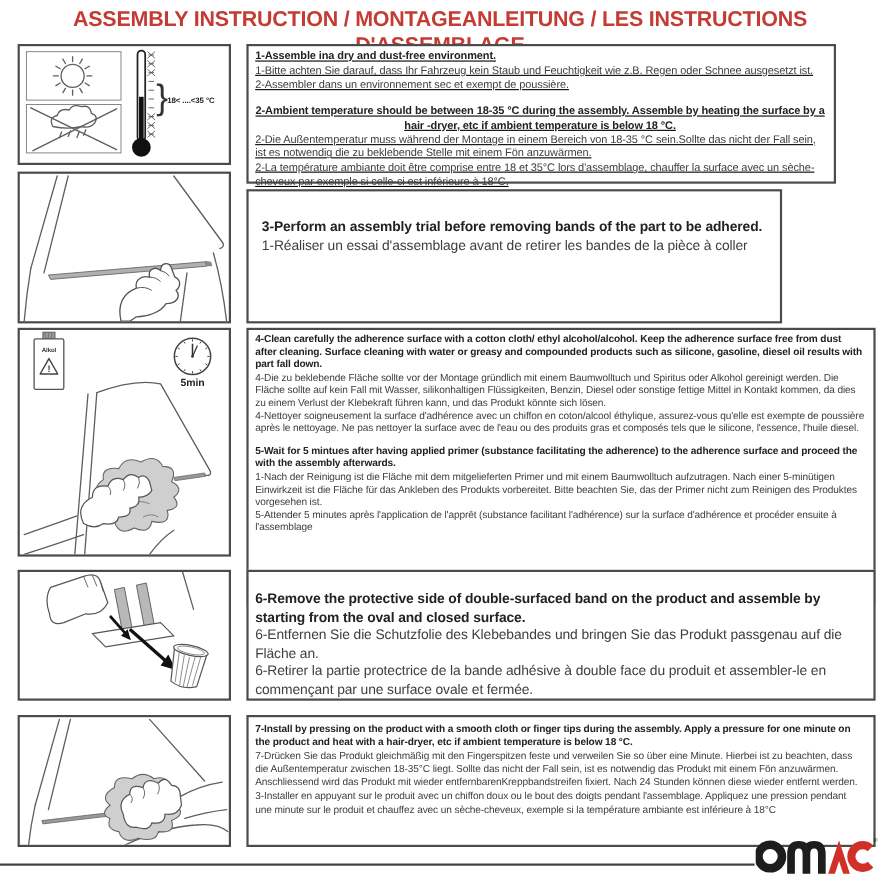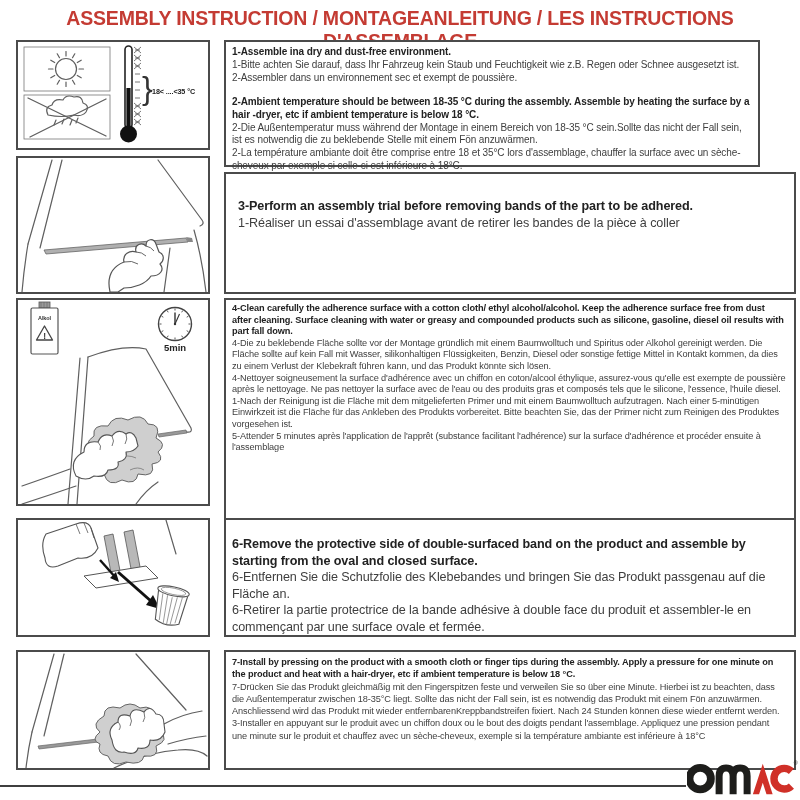--- a/index.html
+++ b/index.html
@@ -10,21 +10,21 @@
   .box{position:absolute;border:2px solid #4b4b4b;background:#fff;box-sizing:border-box;}
   .illu svg{display:block;width:100%;height:100%;}
   .txt p{margin:0;color:#3e3e3e;}
   .txt p.b{font-weight:700;color:#222;}
   
   .fs-a{padding:4px 8px 2px 6px;} .fs-a p{font-size:10px;line-height:12.9px;}
   .fs-b{padding:24px 8px 2px 6px;} .fs-b p{font-size:12.6px;line-height:17.4px;}
   .fs-c{padding:3px 8px 2px 6px;} .fs-c p{font-size:9.2px;line-height:11.6px;}
   .fs-d{padding:16px 8px 16px 6px;} .fs-d p{font-size:12.6px;line-height:16.6px;}
   .fs-e{padding:4px 8px 2px 6px;} .fs-e p{font-size:9.2px;line-height:12.3px;}
-  .gap-a{margin-top:11px !important;}
+  .gap-a{margin-top:11px !important;text-align:center;}
   .gap-c{margin-top:9px !important;}
   .footer-rule{position:absolute;left:0;top:785px;width:686px;height:2px;background:#3f3f3f;}
   .logo{position:absolute;left:687px;top:757px;width:112px;height:40px;}
   .lineart{stroke:#5f5f5f;fill:none;stroke-width:1.2;stroke-linecap:round;stroke-linejoin:round;}
   .thin{stroke:#777;stroke-width:0.8;}
 </style>
 </head>
 <body>
 
 <div class="page">
@@ -85,21 +85,21 @@
           <line x1="116" y1="69" x2="123" y2="75"></line>
             <line x1="123" y1="69" x2="116" y2="75"></line>
           <line x1="116" y1="77" x2="123" y2="83"></line>
             <line x1="123" y1="77" x2="116" y2="83"></line>
         </g>
         <text x="124" y="57" font-size="32" fill="#333">}</text>
         <text x="134" y="52" font-size="7.2" font-weight="600" fill="#222">18&lt; ....&lt;35 °C</text>
       </g>
     </svg>
   </div>
-  <div class="box txt fs-a" style="left:224px;top:40px;width:536px;height:127px;">
+  <div class="box txt fs-a" style="left:224px;top:40px;width:536px;height:127px;text-decoration:underline;">
     <p class="b">1-Assemble ina dry and dust-free environment.</p>
     <p>1-Bitte achten Sie darauf, dass Ihr Fahrzeug kein Staub und Feuchtigkeit wie z.B. Regen oder Schnee ausgesetzt ist.</p>
     <p>2-Assembler dans un environnement sec et exempt de poussière.</p>
     <p class="b gap-a">2-Ambient temperature should be between 18-35 °C  during the assembly. Assemble by heating the surface by a hair -dryer, etc if ambient temperature is below 18 °C.</p>
     <p>2-Die Außentemperatur muss während der Montage in einem Bereich von 18-35 °C  sein.Sollte das nicht der Fall sein, ist es notwendig die zu beklebende Stelle mit einem Fön anzuwärmen.</p>
     <p>2-La température ambiante doit être comprise entre 18 et 35°C lors d'assemblage, chauffer la surface avec un sèche-cheveux par exemple si celle-ci est inférieure à 18°C.</p>
   </div>
 
   <div class="box illu" style="left:16px;top:156px;width:194px;height:138px;">
     <svg viewBox="0 0 190 134">
@@ -112,21 +112,21 @@
           <path d="M176 72 Q184 100 188 134"></path>
       </g>
       <polygon points="26,92 168,80 170,84 28,96" fill="#b0b0b0" stroke="#666" stroke-width="0.8"></polygon>
       <polygon points="168,79 174,80 175,84 170,84" fill="#888"></polygon>
       <g>
         <path d="M92 134 C88 116 96 108 106 104 C104 96 112 92 118 94 C116 86 124 84 128 88 C128 80 136 80 138 86 L141 94 C146 96 147 102 142 106 C147 112 142 118 133 118 C128 126 116 130 106 130 L100 134 Z" fill="#fff" stroke="#555" stroke-width="1.2" stroke-linejoin="round"></path>
         <path d="M106 104 Q114 102 120 106 M118 94 Q124 94 128 98 M128 88 Q133 89 136 93" fill="none" stroke="#555" stroke-width="0.9"></path>
       </g>
     </svg>
   </div>
-  <div class="box txt fs-b" style="left:224px;top:172px;width:572px;height:122px;padding-left:12px;">
+  <div class="box txt fs-b" style="left:224px;top:172px;width:487px;height:122px;padding-left:12px;">
     <p class="b">3-Perform an assembly trial before removing bands of the part to be adhered.</p>
     <p>1-Réaliser un essai d'assemblage avant de retirer les bandes de la pièce à coller</p>
   </div>
 
   <div class="box illu" style="left:16px;top:298px;width:194px;height:208px;">
     <svg viewBox="0 0 190 204">
       <g>
         <rect x="21" y="2" width="11" height="6" fill="#999" stroke="#555" stroke-width="0.8"></rect>
         <path d="M23 2 L23 8 M26 2 L26 8 M29 2 L29 8" stroke="#666" stroke-width="0.6"></path>
         <rect x="13" y="8" width="27" height="46" rx="1.5" fill="#fff" stroke="#555" stroke-width="1.2"></rect>
@@ -171,20 +171,21 @@
       <g>
         <path d="M58 176 Q50 160 66 152 Q66 140 80 142 Q84 132 94 136 Q100 128 108 134 Q114 130 118 138 L120 146 Q116 152 108 152 Q110 160 100 162 Q102 170 90 170 Q88 178 76 176 Q68 182 58 176 Z" fill="#fff" stroke="#555" stroke-width="1.1" stroke-linejoin="round"></path>
         <path d="M80 142 Q84 146 82 150 M94 136 Q97 141 94 146 M108 134 Q110 139 107 144" fill="none" stroke="#555" stroke-width="0.8"></path>
       </g>
     </svg>
   </div>
   <div class="box txt fs-c" style="left:224px;top:298px;width:572px;height:252px;">
     <p class="b">4-Clean carefully the adherence surface with a cotton cloth/ ethyl alcohol/alcohol. Keep the adherence surface free from dust after cleaning. Surface cleaning with water or greasy and compounded products such as silicone, gasoline, diesel oil results with part fall down.</p>
     <p>4-Die zu beklebende Fläche sollte vor der Montage gründlich mit einem Baumwolltuch und Spiritus oder Alkohol gereinigt werden. Die Fläche sollte auf kein Fall mit Wasser, silikonhaltigen Flüssigkeiten, Benzin, Diesel oder sonstige fettige Mittel in Kontakt kommen, da dies zu einem Verlust der Klebekraft führen kann, und das Produkt könnte sich lösen.</p>
     <p>4-Nettoyer soigneusement la surface d'adhérence avec un chiffon en coton/alcool éthylique, assurez-vous qu'elle est exempte de poussière après le nettoyage. Ne pas nettoyer la surface avec de l'eau ou des produits gras et composés tels que le silicone, l'essence, l'huile diesel.</p>
+    <p class="b gap-c">5-Wait for 5 mintues after having applied primer (substance facilitating the adherence) to the adherence surface and proceed the with the assembly afterwards.</p>
     <p>1-Nach der Reinigung ist die Fläche mit dem mitgelieferten Primer und mit einem Baumwolltuch aufzutragen. Nach einer 5-minütigen Einwirkzeit ist die Fläche für das Ankleben des Produkts vorbereitet. Bitte beachten Sie, das der Primer nicht zum Reinigen des Produktes vorgesehen ist.</p>
     <p>5-Attender 5 minutes après l'application de l'apprêt (substance facilitant l'adhérence) sur la surface d'adhérence et procéder ensuite à l'assemblage</p>
   </div>
 
   <div class="box illu" style="left:16px;top:518px;width:194px;height:119px;">
     <svg viewBox="0 0 190 115">
       <path d="M148 0 L158 34" class="lineart"></path>
       <g>
         <path d="M28 14 L58 4 Q70 0 73 8 L80 28 Q74 40 60 38 L40 46 Q28 50 27 38 Q22 24 28 14 Z" fill="#fff" stroke="#555" stroke-width="1.1" stroke-linejoin="round"></path>
         <path d="M58 4 L62 14 M66 3 L70 13 M73 8 L76 18" fill="none" stroke="#555" stroke-width="0.8"></path>

